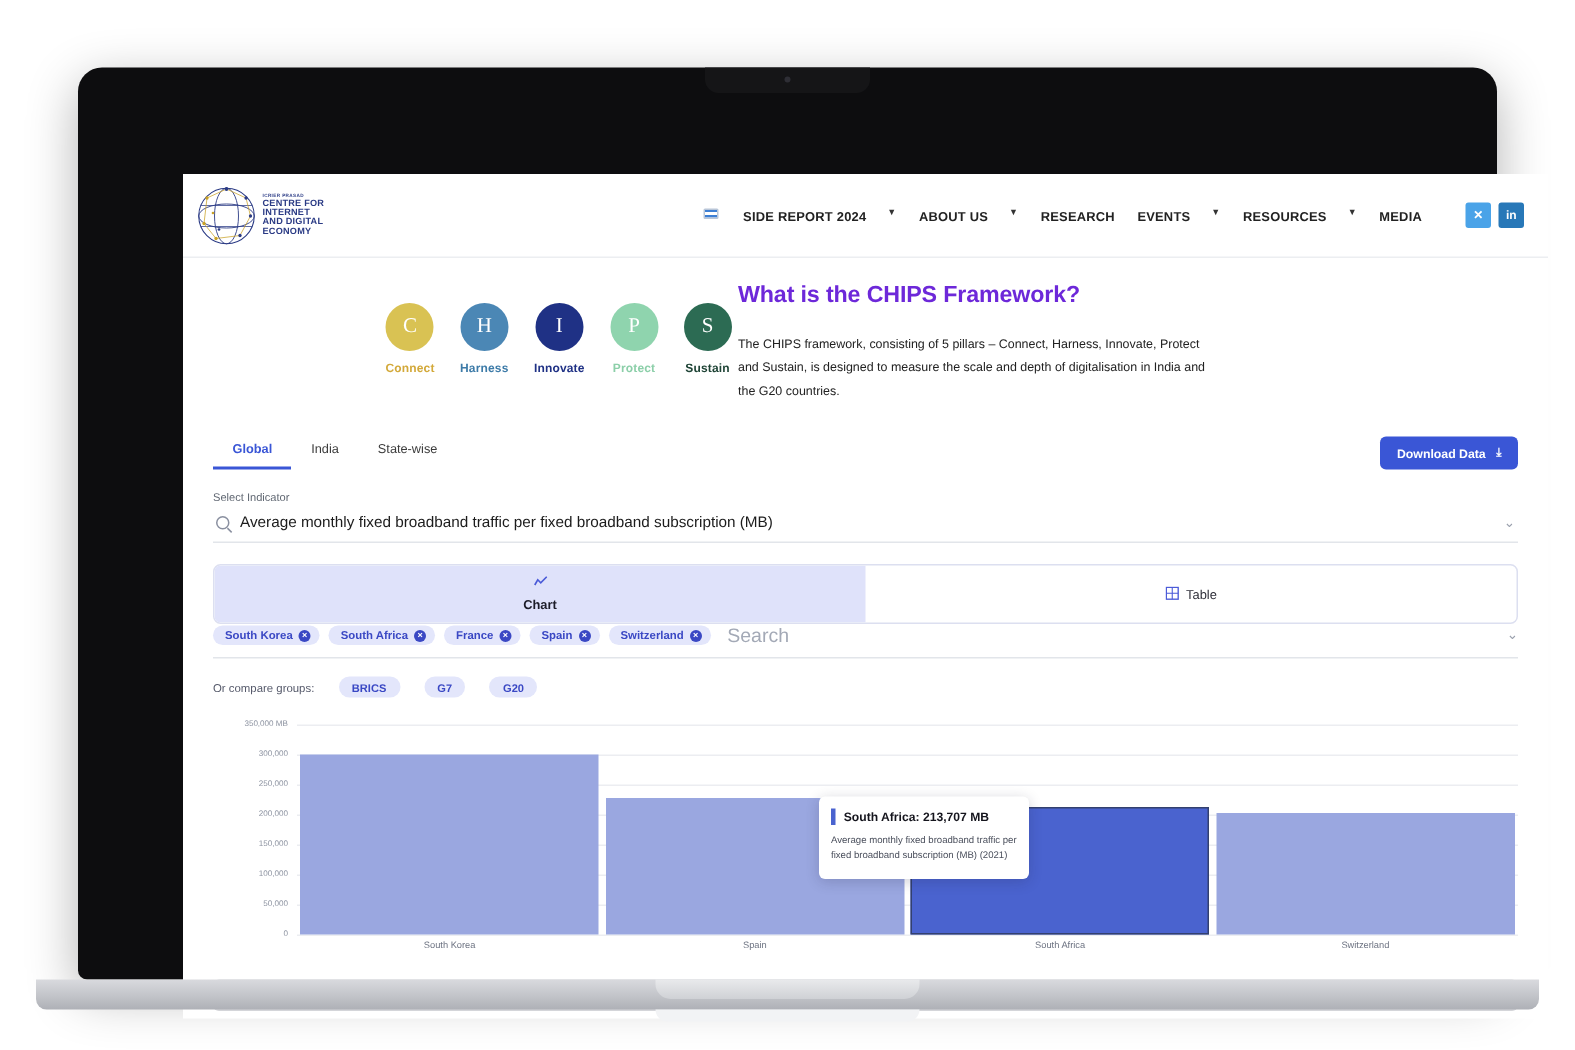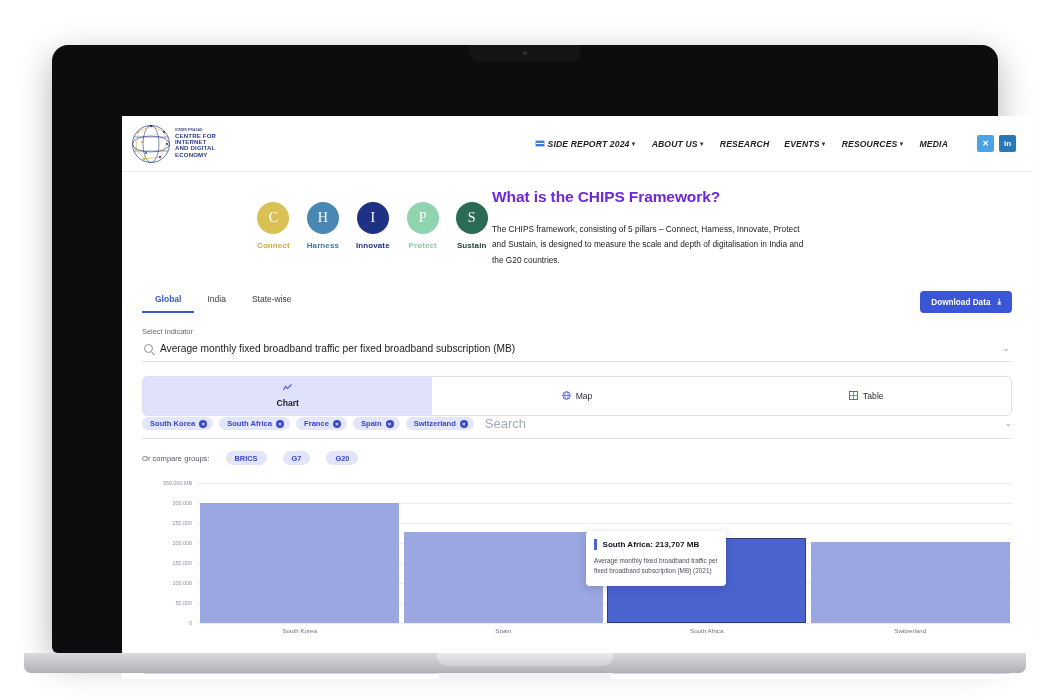--- a/index.html
+++ b/index.html
@@ -80,23 +80,22 @@
     text-transform: uppercase; margin-bottom: .5px;
   }
   .logo-line {
     font-size: 6.1px; font-weight: 700; color: #2b3b85; letter-spacing: .15px;
     text-transform: uppercase;
   }
 
   .main-nav { margin-left: auto; display: flex; align-items: center; gap: 15px; }
   .nav-item {
     font-size: 8.6px; color: #222; letter-spacing: .15px; font-weight: 600;
-    display: flex; align-items: center; gap: 1px; white-space: nowrap;
+    display: flex; gap: 14px; white-space: nowrap;
     cursor: pointer;
-    font-style: italic;
   }
   .nav-flag {
     width: 10px; height: 7px; border-radius: 1px;
     background: linear-gradient(180deg,#3d7fd4 0 33%,#ffffff 33% 66%,#3d7fd4 66% 100%);
     border: .5px solid #b9c6d8; margin-right: 2px;
   }
   .caret { font-size: 6px; color: #333; }
   .social-group { display: flex; gap: 5px; margin-left: 14px; }
   .social-btn {
     width: 17px; height: 17px; border-radius: 2px;
@@ -229,21 +228,21 @@
   .xlabels {
     position: absolute; left: 56px; right: 0; top: 144px;
     display: flex; justify-content: space-around;
   }
   .xlabel { width: 24.5%; text-align: center; font-size: 6.2px; color: #6d7382; }
 
   .tooltip {
     position: absolute; left: 404px; top: 48px; width: 140px;
     background: #fff; border-radius: 4px;
     box-shadow: 0 2px 9px rgba(30,30,60,.20);
-    padding: 8px 3px 9px 8px; z-index: 5; margin-left: 40px;
+    padding: 8px 3px 9px 8px; z-index: 5;
   }
   .tt-title {
     font-size: 8.1px; font-weight: 700; color: #15151d;
     display: flex; align-items: center; gap: 6px; margin-bottom: 6px;
   }
   .tt-swatch { width: 2.5px; height: 11px; background: #4a63cf; flex: 0 0 auto; }
   .tt-desc { font-size: 6.4px; color: #4a4f5c; line-height: 1.62; }
 
   
   .sliderbar {
@@ -411,30 +410,20 @@
             </div>
 
             <div class="viewtabs">
               <div class="viewtab active">
                 <span class="vt-icon">
                   <svg width="9" height="7" viewBox="0 0 9 7">
                       <polyline points="0.5,6 2.5,2.5 4.5,4.5 8.5,0.5" fill="none" stroke="#4a5ad8" stroke-width="1.1"></polyline>
                     </svg>
                 </span>
                 <span>Chart</span>
-              </div>
-              <div class="viewtab">
-                <span class="vt-icon">
-                  <svg width="9" height="9" viewBox="0 0 10 10">
-                      <circle cx="5" cy="5" r="4.2" fill="none" stroke="#4a5ad8" stroke-width="1"></circle>
-                      <ellipse cx="5" cy="5" rx="1.9" ry="4.2" fill="none" stroke="#4a5ad8" stroke-width=".8"></ellipse>
-                      <path d="M0.9 5H9.1" stroke="#4a5ad8" stroke-width=".8"></path>
-                    </svg>
-                </span>
-                <span>Map</span>
               </div>
               <div class="viewtab">
                 <span class="vt-icon">
                   <svg width="9" height="9" viewBox="0 0 10 10">
                       <rect x=".6" y=".6" width="8.8" height="8.8" fill="none" stroke="#4a5ad8" stroke-width="1"></rect>
                       <path d="M5 .6V9.4M.6 5H9.4" stroke="#4a5ad8" stroke-width=".8"></path>
                     </svg>
                 </span>
                 <span>Table</span>
               </div>

